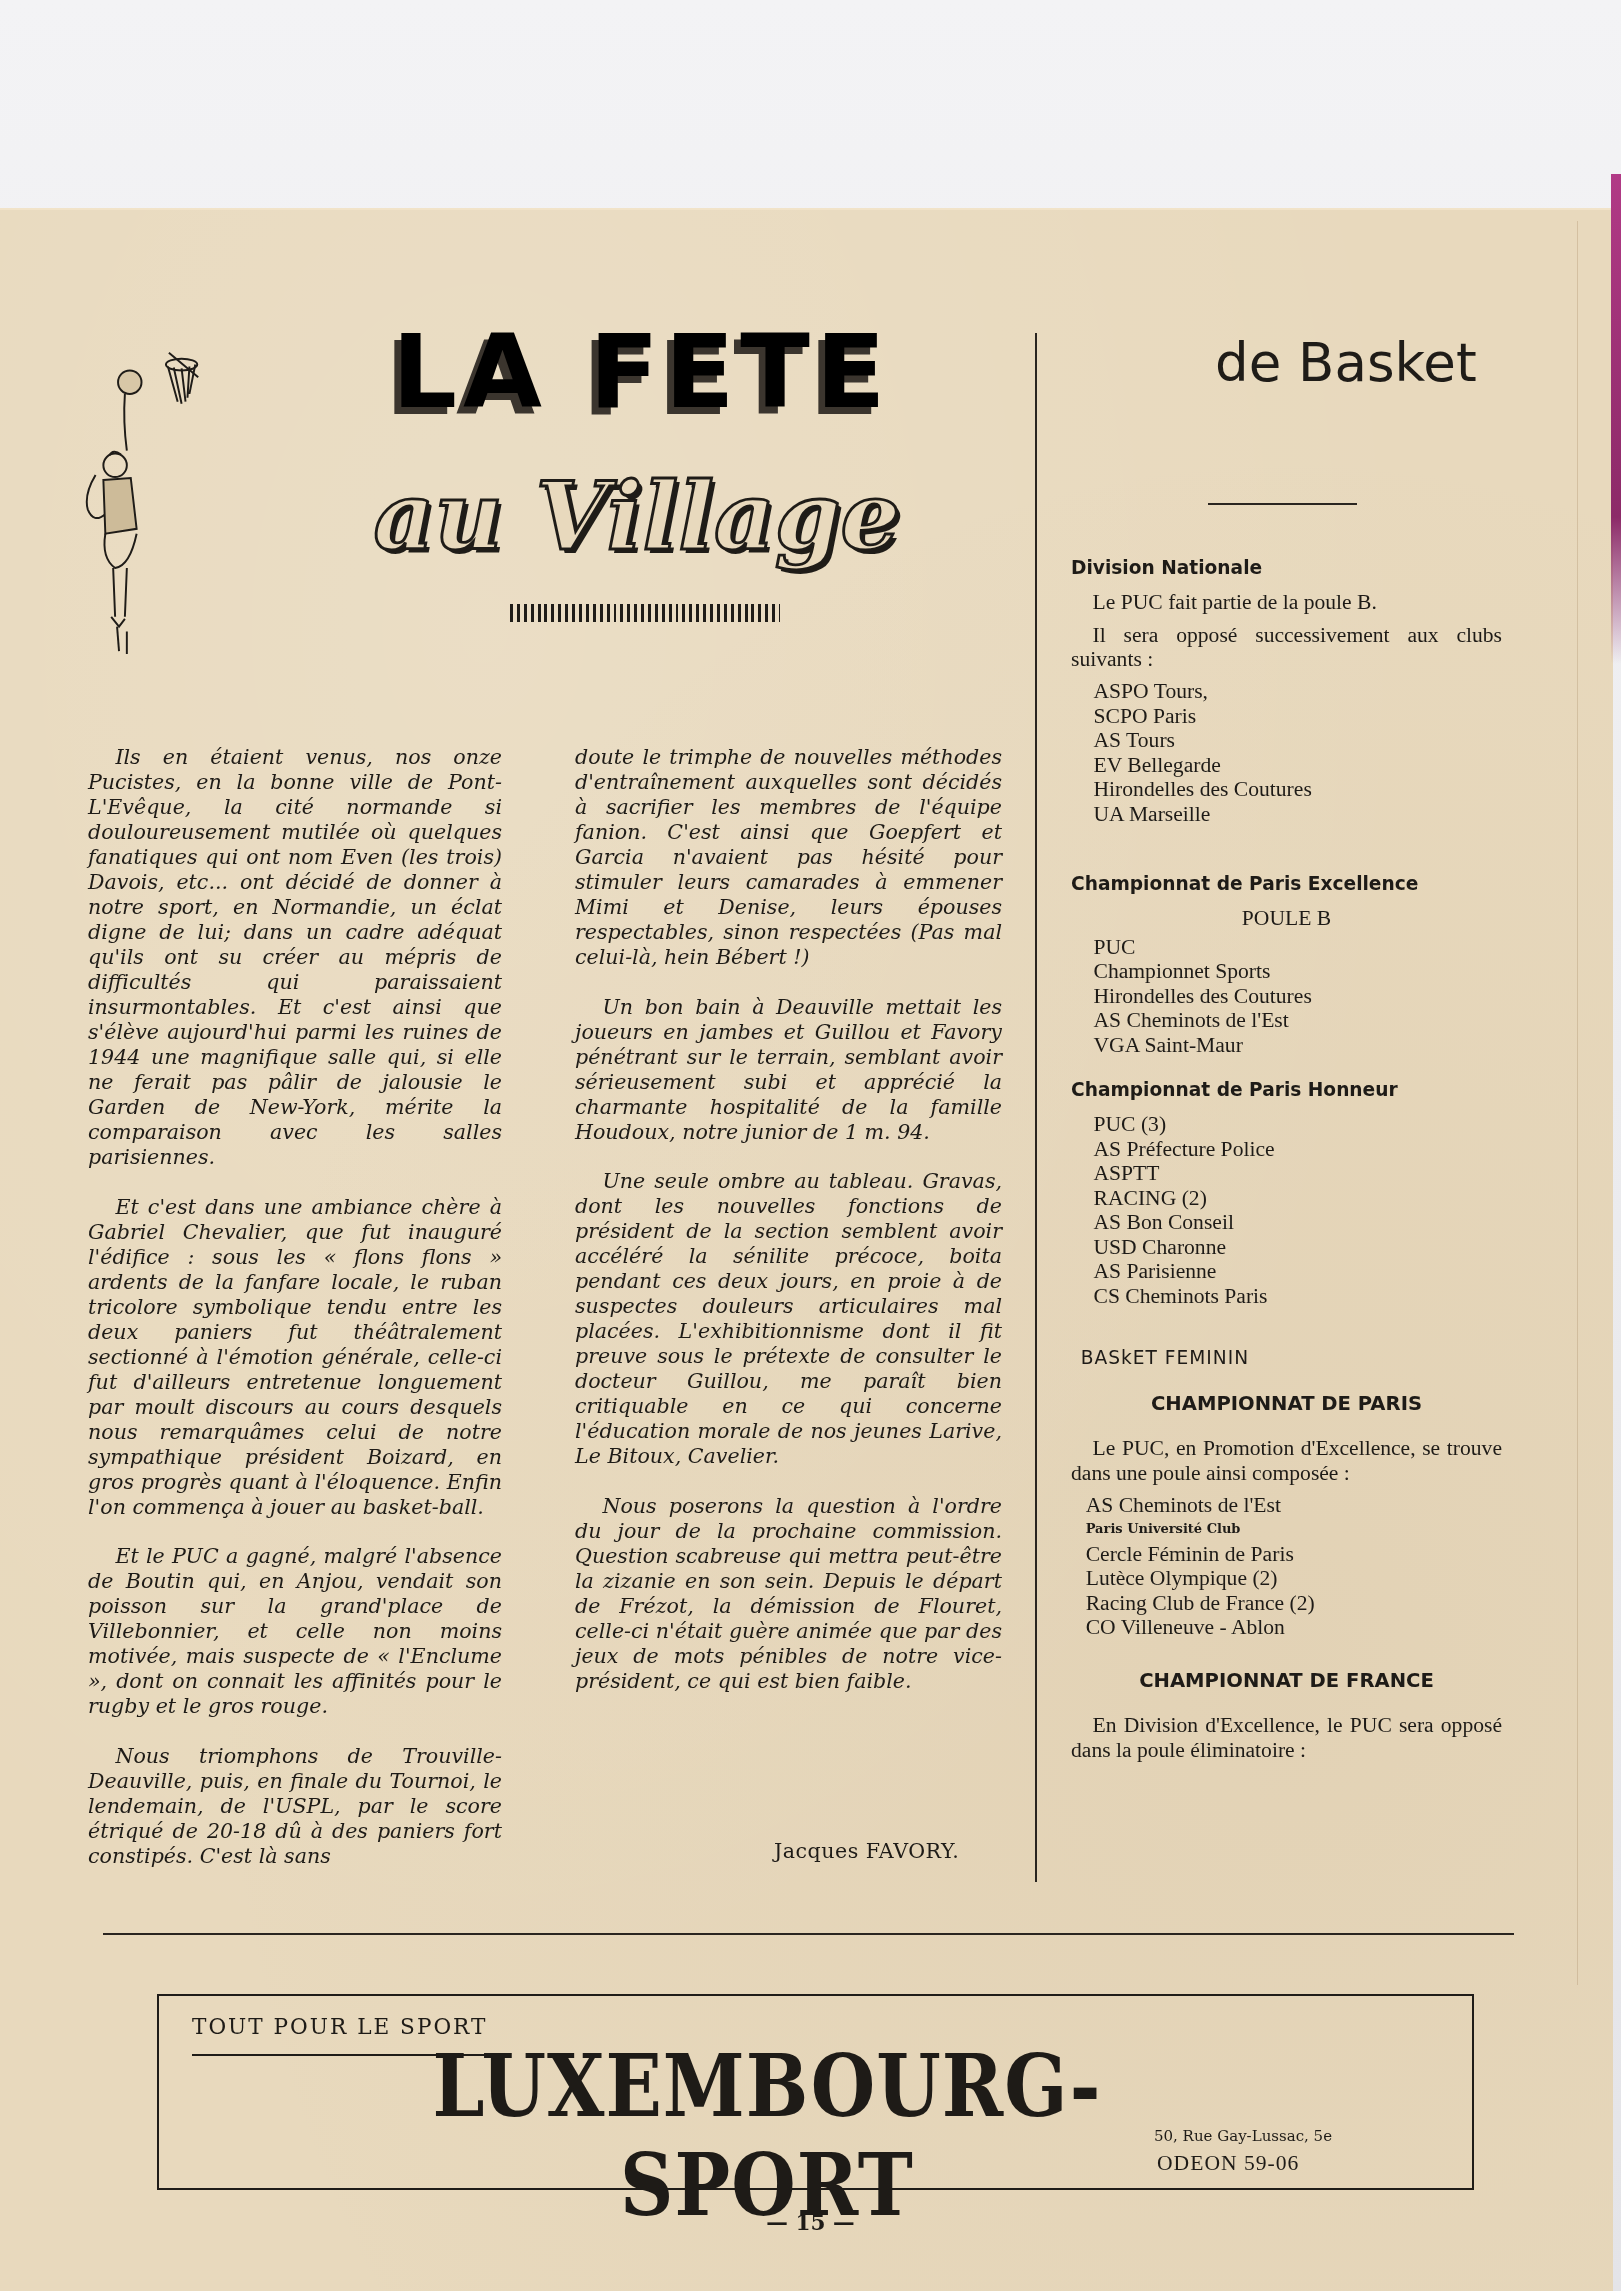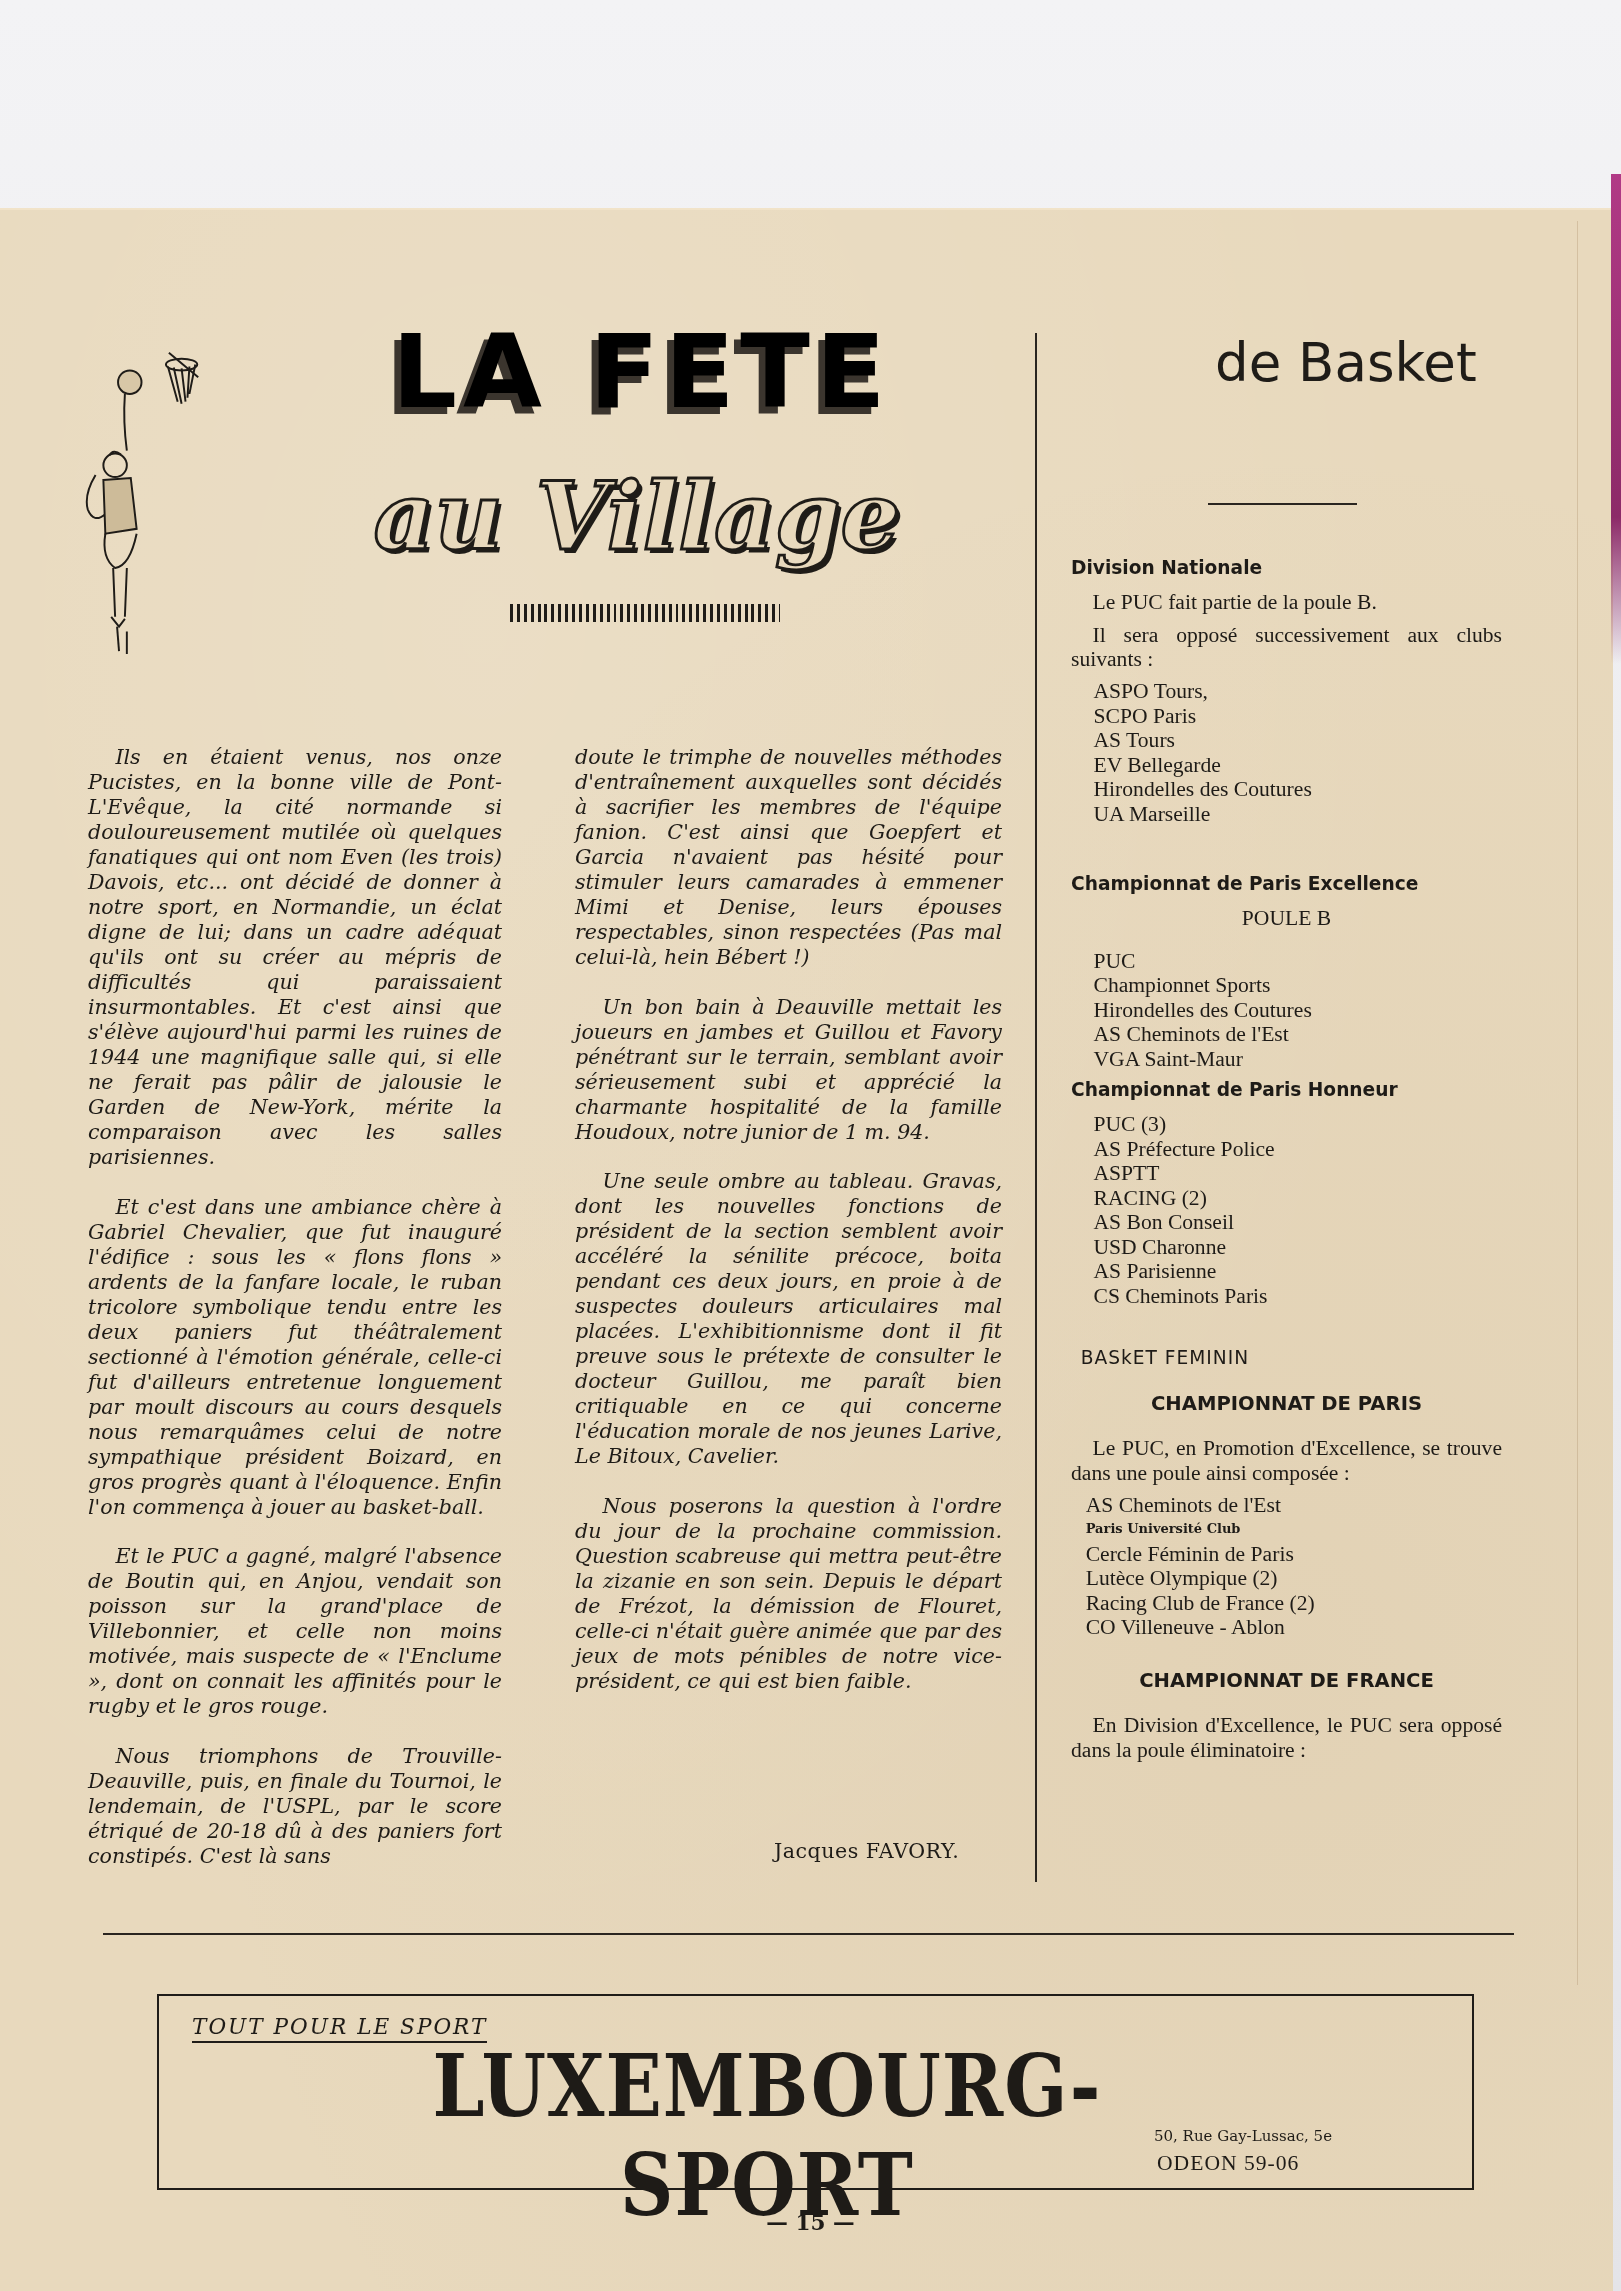--- a/index.html
+++ b/index.html
@@ -76,22 +76,22 @@
   .plain-h { font-family: "DejaVu Sans", sans-serif; font-size: 18.6px; letter-spacing: 1px; margin: 0 0 21.6px 9.8px; }
   .bold-item { font-weight: bold; font-family: "DejaVu Serif", serif; font-size: 13px; }
 
   
   .hrule { position: absolute; left: 103px; top: 1933px; width: 1411px; height: 2px; background: #2a2520; }
   .ad-box {
     position: absolute; left: 157px; top: 1994px; width: 1313px; height: 192px;
     border: 2.9px solid #1f1c18;
   }
   .ad-tag {
-    position: absolute; left: 33px; top: 17.6px; font-family: "DejaVu Serif", serif; font-style: italic;
-    font-size: 21.6px; letter-spacing: 2px; border-bottom: 2px solid #1f1c18; padding-bottom: 2px;
+    position: absolute; left: 33px; top: 17.6px; font-family: "DejaVu Serif", serif; 
+    font-size: 21.6px; letter-spacing: 2px; border-bottom: 2px solid #1f1c18; padding-bottom: 15px;
   }
   .ad-brand {
     position: absolute; left: 157px; top: 41px; width: 902px; text-align: center;
     font-family: "DejaVu Serif", serif; font-weight: bold; font-size: 74px; letter-spacing: 1px;
     transform: scaleY(1.15); transform-origin: top;
   }
   .ad-addr { position: absolute; left: 995px; top: 131px; font-family: "DejaVu Serif", serif; font-weight: normal; font-size: 15px; }
   .ad-phone { position: absolute; left: 998px; top: 155px; font-family: "Liberation Serif", serif; font-size: 21.6px; letter-spacing: 1px; }
 
   .page-number { position: absolute; left: 0; width: 1621px; top: 2210px; text-align: center; font-family: "DejaVu Serif", serif; font-weight: bold; font-size: 21.6px; }
@@ -159,21 +159,21 @@
     <li>SCPO Paris</li>
     <li>AS Tours</li>
     <li>EV Bellegarde</li>
     <li>Hirondelles des Coutures</li>
     <li>UA Marseille</li>
   </ul>
 </div>
 
 <div class="rc" style="top:872px;">
   <div class="sec-h">Championnat de Paris Excellence</div>
-  <div class="centered" style="margin-bottom:18px;">POULE B</div>
+  <div class="centered" style="margin-bottom:4px;">POULE B</div>
   <ul>
     <li>PUC</li>
     <li>Championnet Sports</li>
     <li>Hirondelles des Coutures</li>
     <li>AS Cheminots de l'Est</li>
     <li>VGA Saint-Maur</li>
   </ul>
 </div>
 
 <div class="rc" style="top:1078px;">

